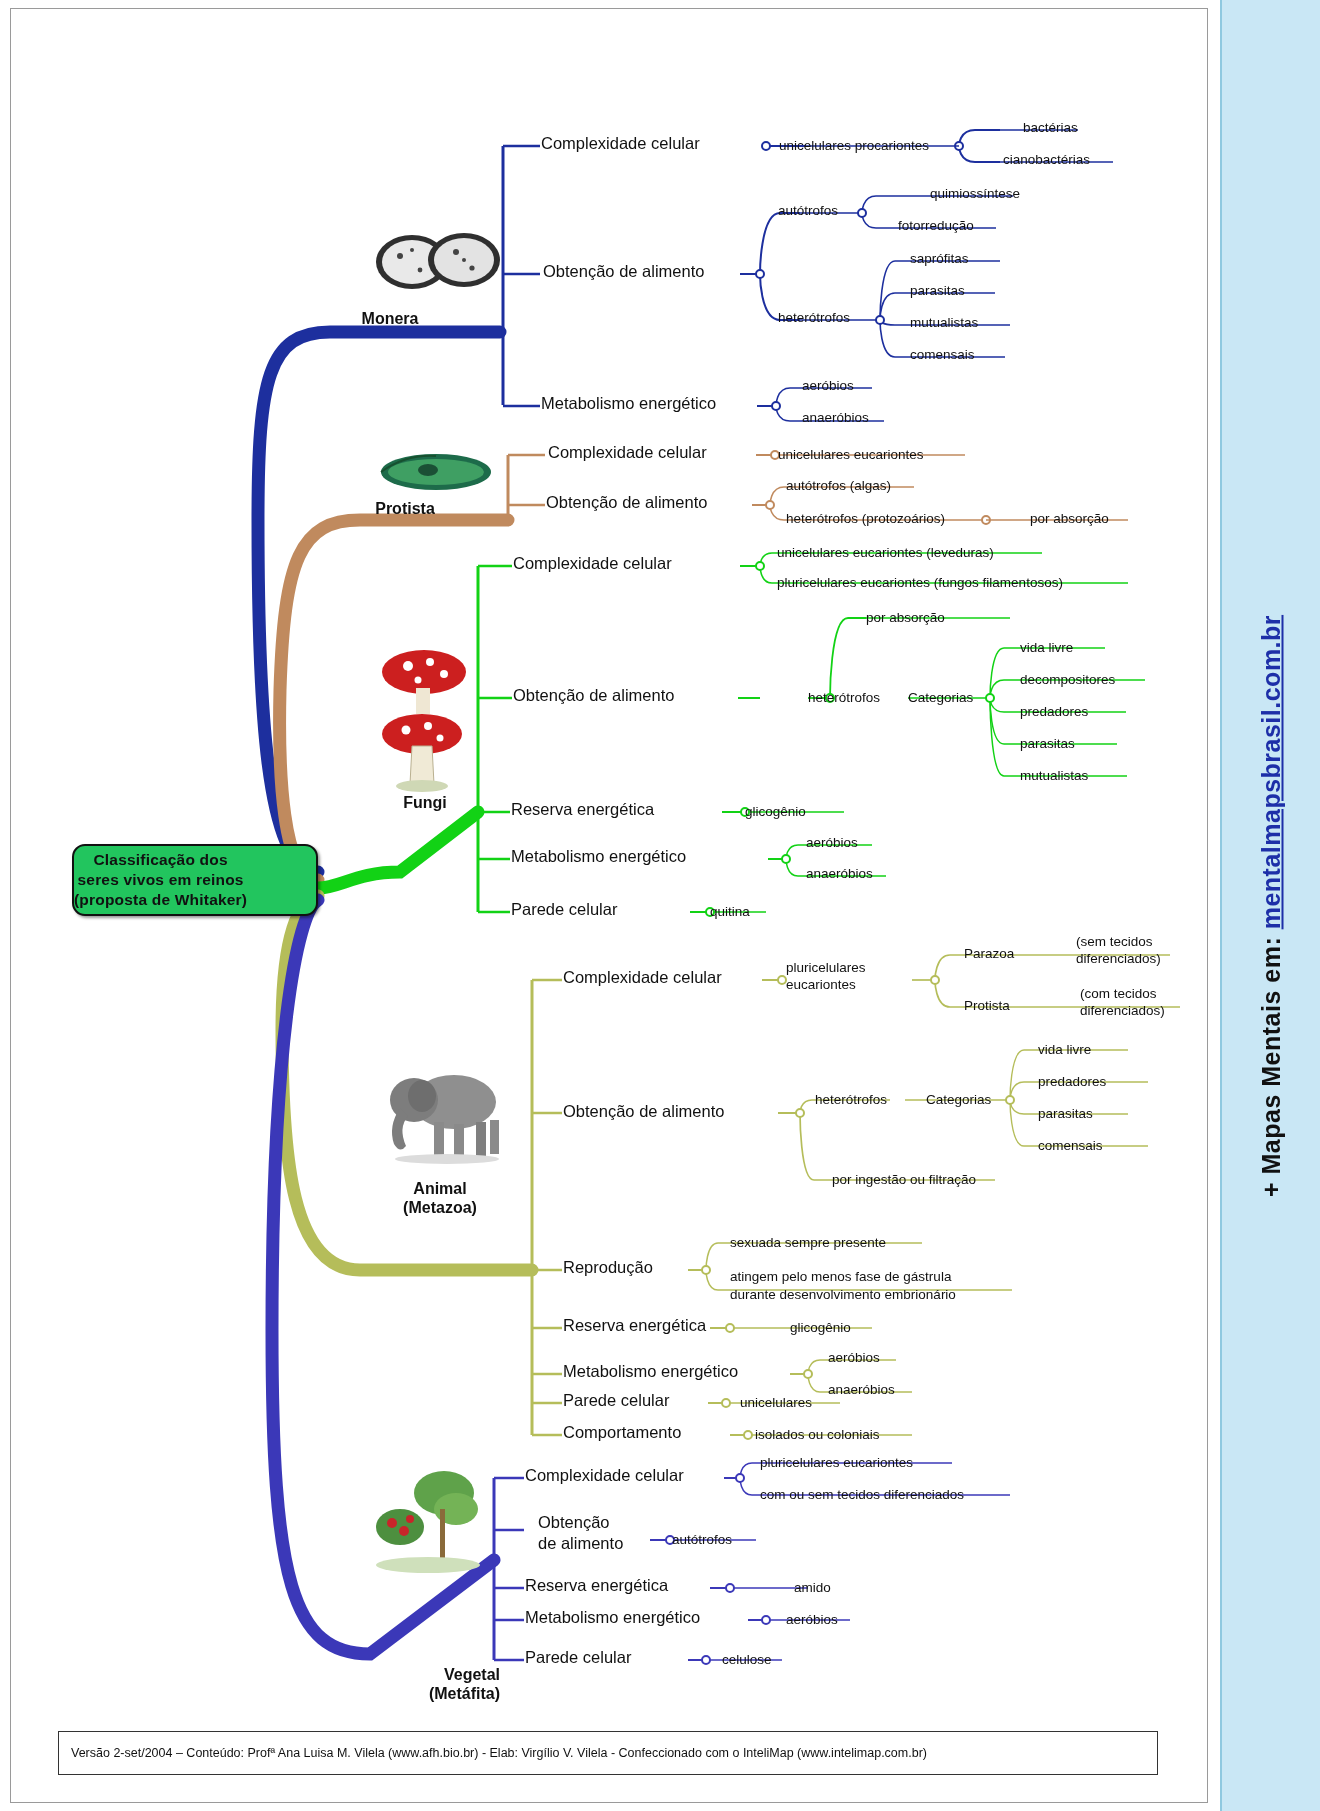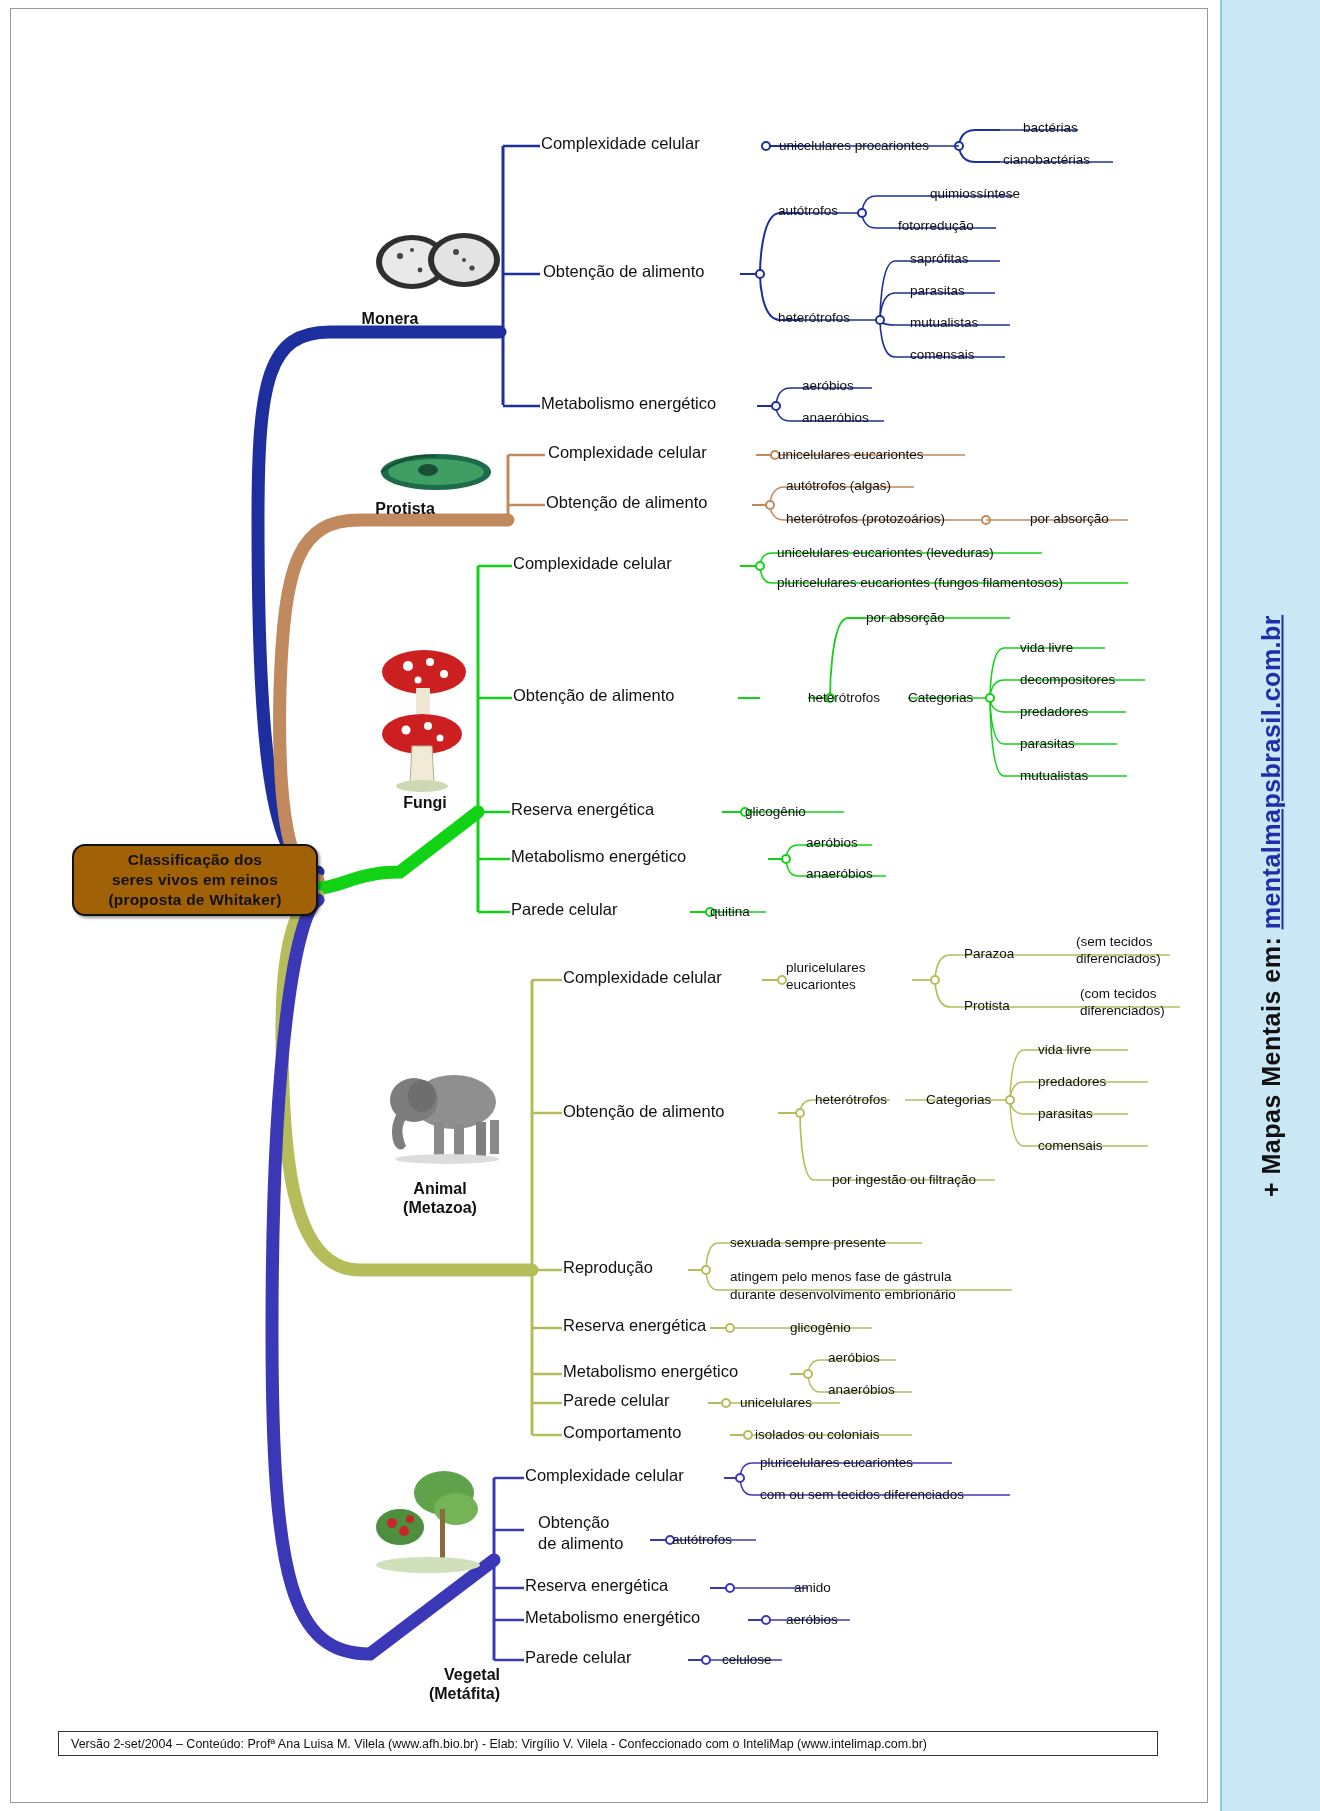--- a/index.html
+++ b/index.html
@@ -47,25 +47,25 @@
     color:#0b6b2e;
     font-weight:bold; font-size:17px;
     letter-spacing:1.2px;
     box-shadow:1px 1px 2px rgba(0,0,0,0.25);
   }
 
   
   .center-node {
     position:absolute; left:72px; top:844px;
     width:246px; height:72px;
-    background:#a16207;
+    background:#22c55e;
     border:2px solid #111;
     border-radius:13px;
     box-shadow:2px 2px 3px rgba(0,0,0,0.4);
-    display:flex; align-items:center; justify-content:center;
+    display:flex; align-items:center; 
     text-align:center;
   }
   .center-node span {
     font-size:15.5px; font-weight:bold; color:#111; line-height:1.28;
     letter-spacing:0.2px;
     white-space:pre-line;
   }
 
   
   .kingdom-label {
@@ -83,21 +83,21 @@
   .l3 { font-size:13.5px; }
 
   
   svg.wires { position:absolute; left:0; top:0; width:1320px; height:1811px; pointer-events:none; }
 
   
   .ill { position:absolute; }
 
   
   .footer {
-    position:absolute; left:58px; top:1731px; width:1100px; height:25px;
+    position:absolute; left:58px; top:1731px; width:1100px; height:44px;
     border:1px solid #333;
     display:flex; align-items:center; padding-left:12px;
     font-size:12.5px; color:#111;
   }
 </style>
 </head>
 <body>
 
 <div id="root">
 

